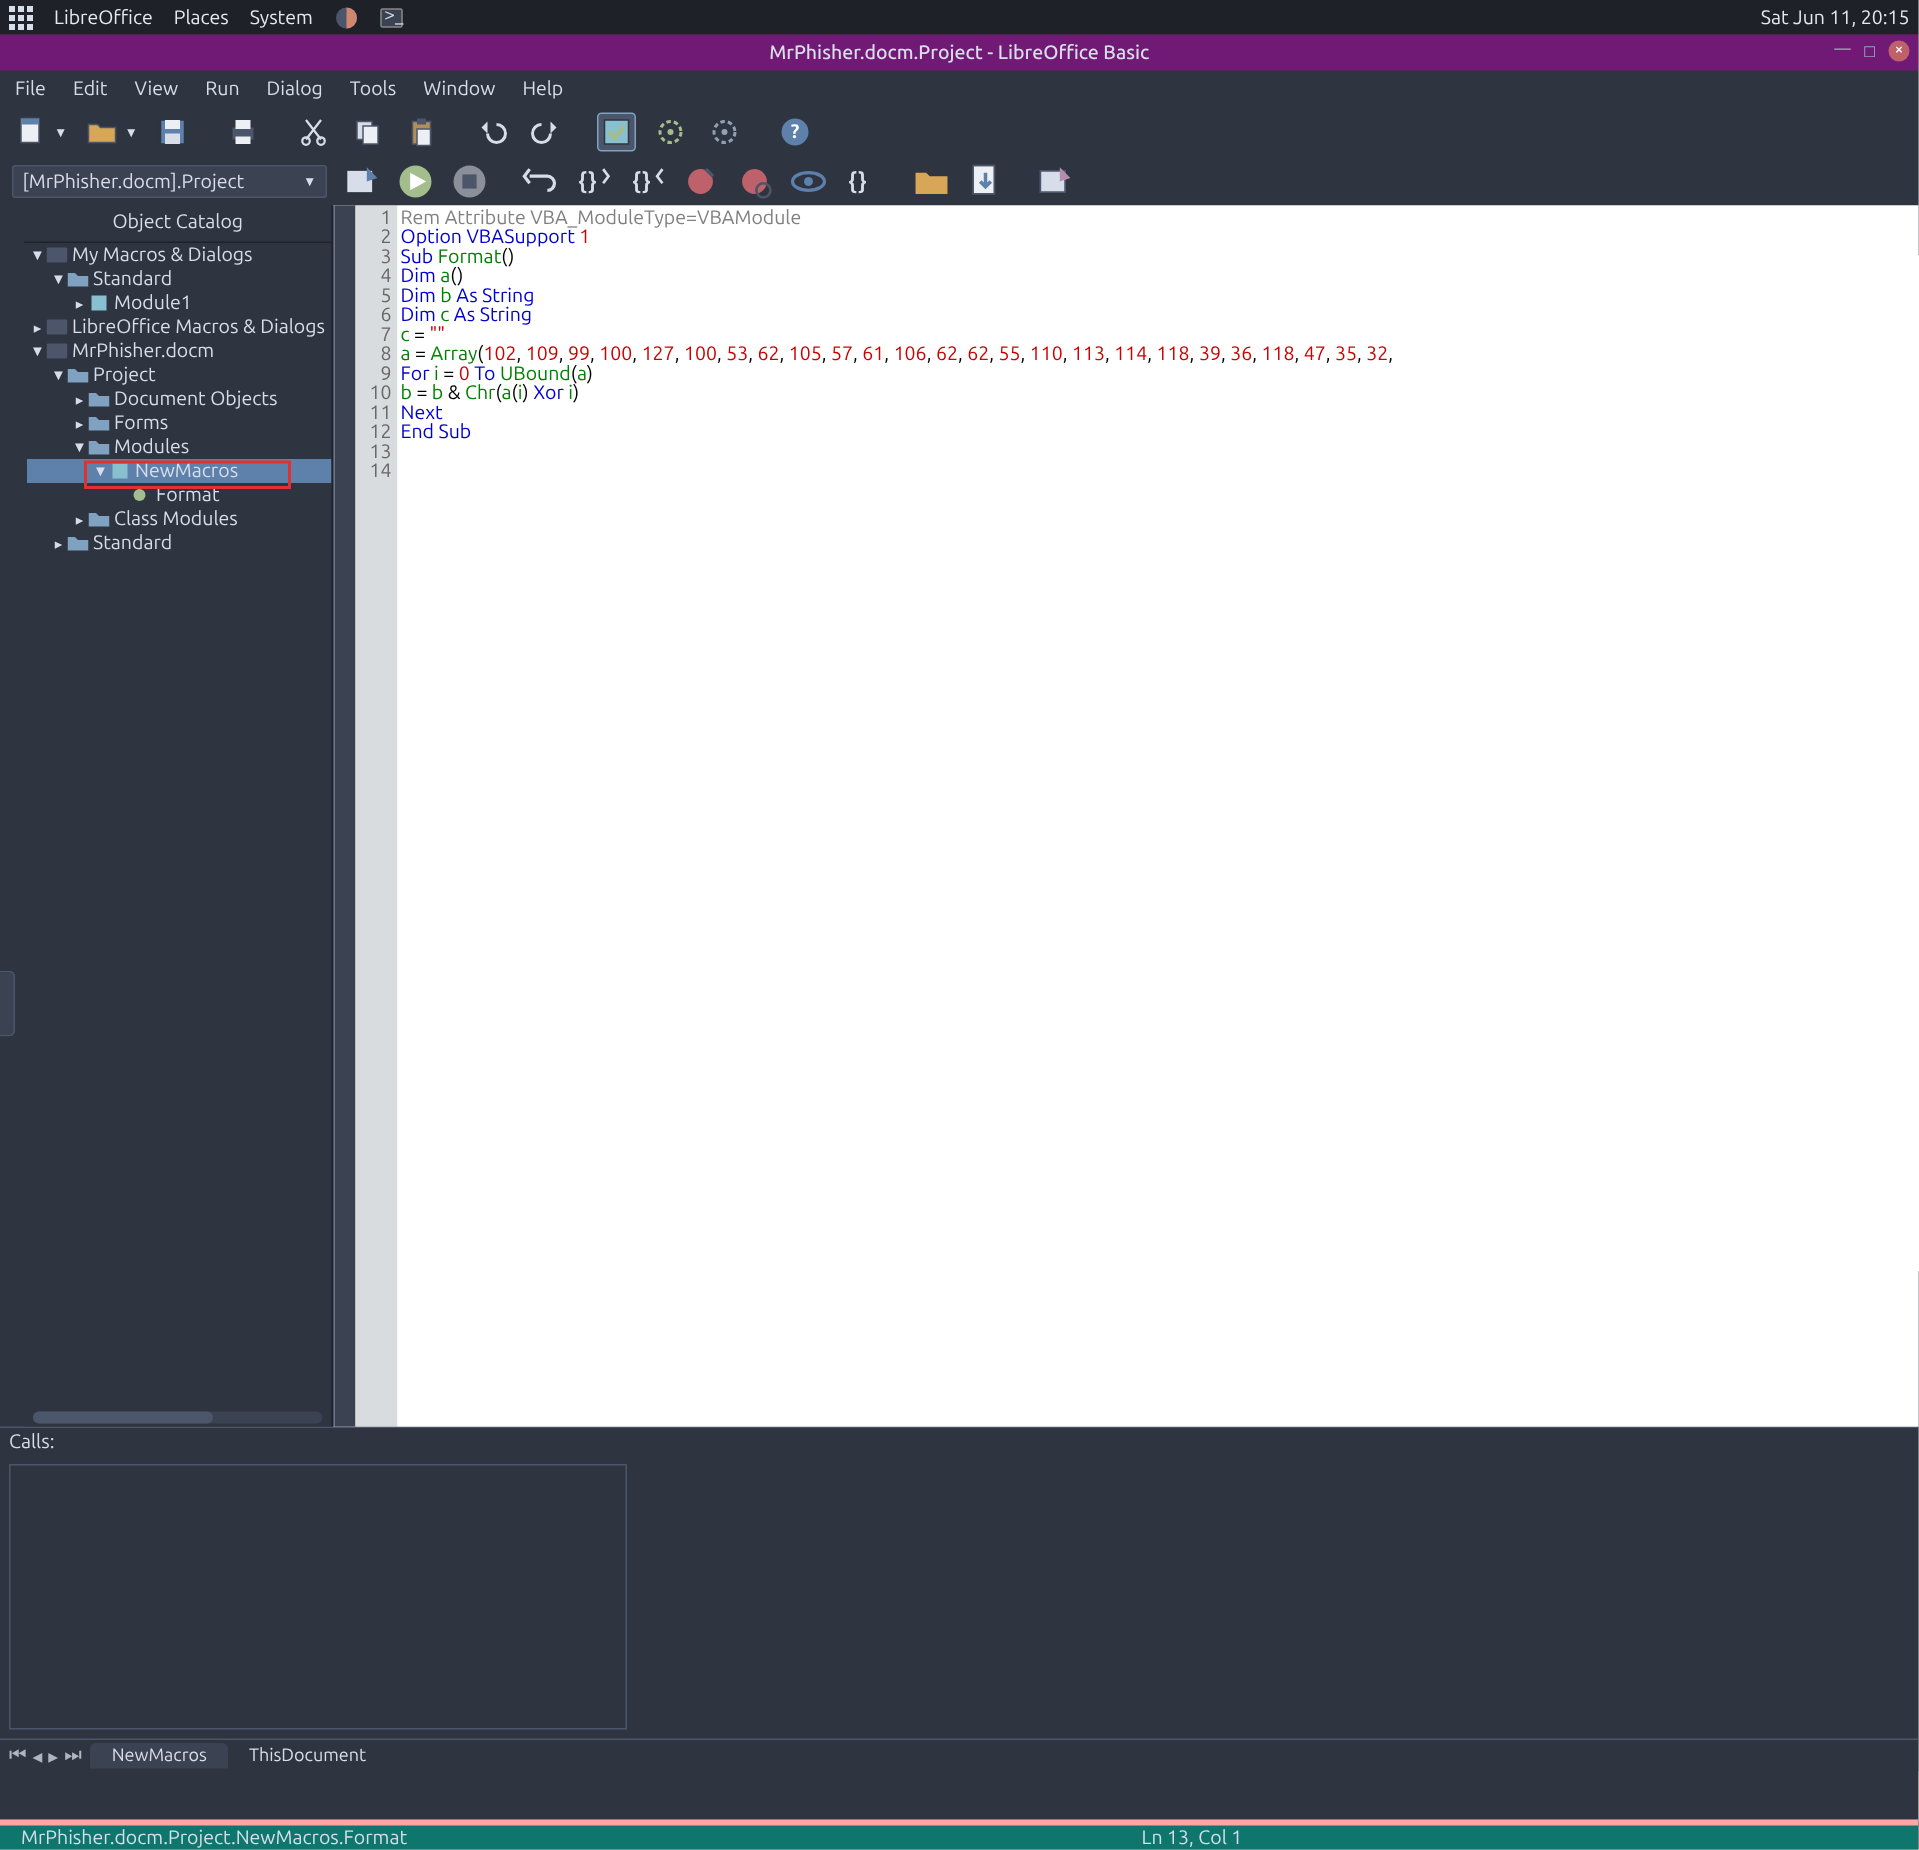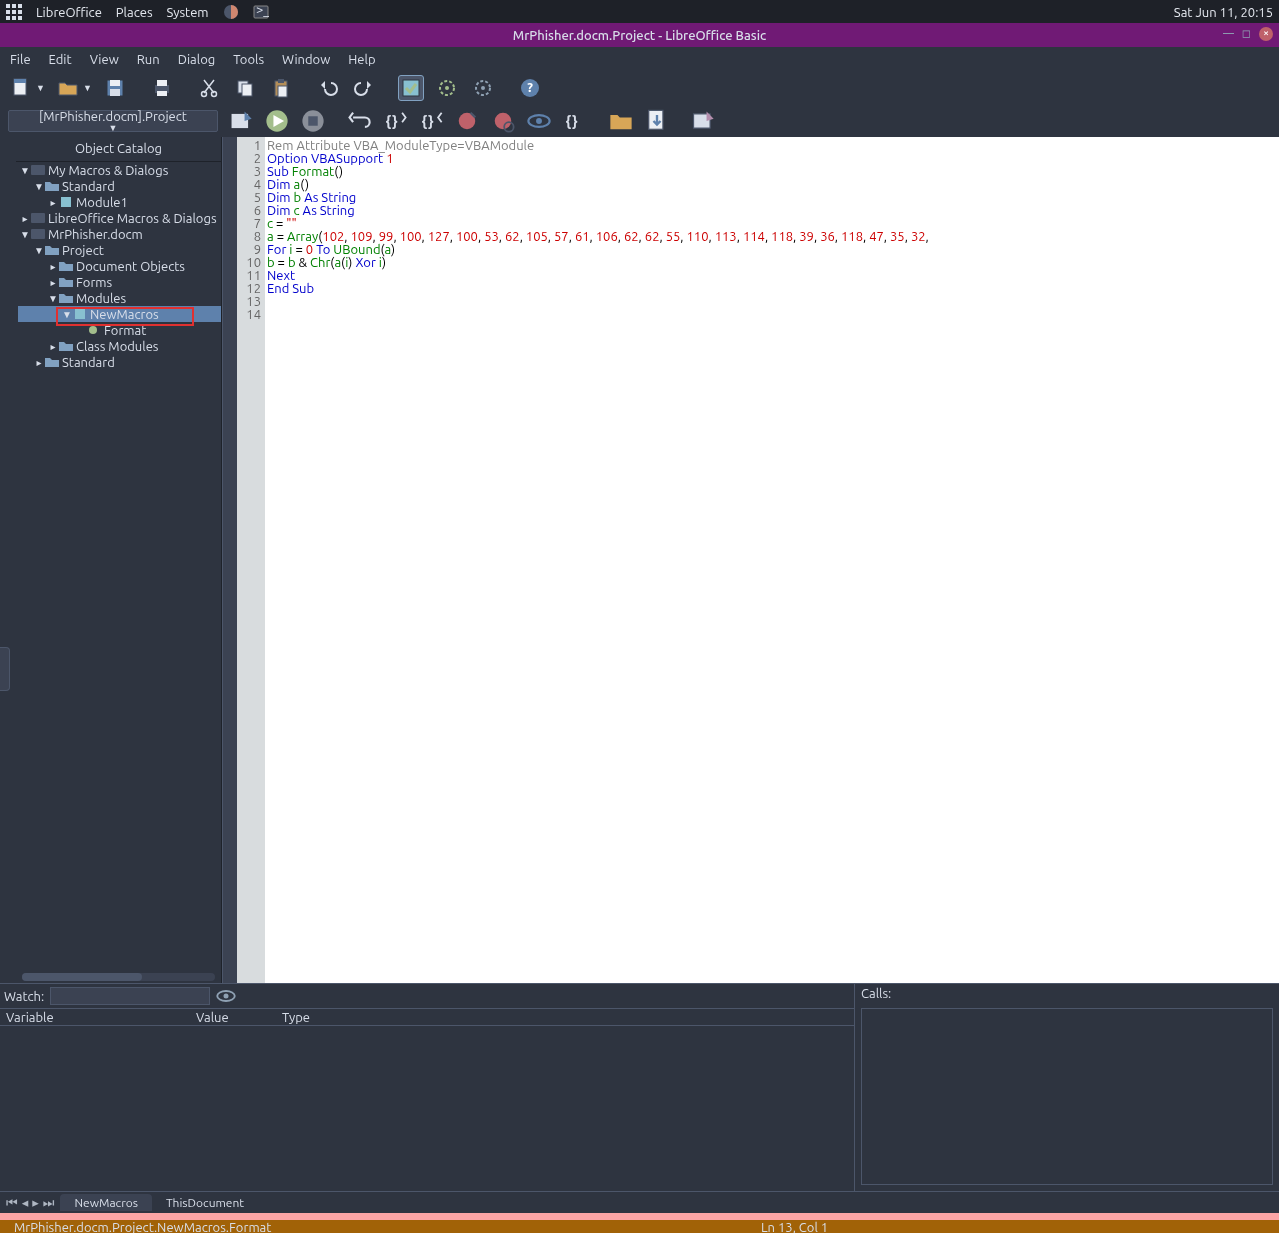--- a/index.html
+++ b/index.html
@@ -14,21 +14,21 @@
 .win-close { background: #bf616a; color:#fff; font-size:10px; text-align:center; line-height:12px;}
 .win-min, .win-max { color:#8fa1b3; font-size:11px; }
 .menubar { background: #2e3440; height: 24px; display: flex; align-items: center; padding: 0 10px; gap: 18px; color: #d8dee9; }
 .menubar span { cursor: pointer; }
 .toolbar { background: #2e3440; height: 34px; display: flex; align-items: center; padding: 0 8px; gap: 10px; }
 .toolbar .sep { width: 1px; height: 22px; }
 .toolbar svg { width: 22px; height: 22px; }
 .tool-btn { width: 26px; height: 26px; display: inline-flex; align-items: center; justify-content: center; cursor: pointer; border-radius: 3px; }
 .tool-btn.active { background: #4c566a; border:1px solid #81a1c1; }
 .secondrow { background: #2e3440; height: 32px; display: flex; align-items: center; padding: 0 8px; gap: 10px; }
-.combo { background: #3b4252; border: 1px solid #4c566a; color: #d8dee9; height: 22px; width: 210px; padding: 0 6px; display: flex; align-items: center; justify-content: center; font-size: 12px; border-radius: 2px; flex-direction: column; }
+.combo { background: #3b4252; border: 1px solid #4c566a; color: #d8dee9; height: 22px; width: 210px; padding: 0 6px; display: flex; align-items: center; justify-content: space-between; font-size: 12px; border-radius: 2px; }
 .main { flex: 1; display: flex; min-height: 0; }
 .sidebar { width: 206px; background: #2e3440; border-right: 1px solid #1e222a; display: flex; flex-direction: column; }
 .catalog-title { text-align: center; padding: 4px 0 6px; color: #d8dee9; }
 .tree { flex: 1; overflow: auto; color: #d8dee9; font-size: 13px; padding-left: 2px; padding-bottom: 8px; border-top:1px solid #1e222a; }
 .tree-row { display: flex; align-items: center; height: 16px; white-space: nowrap; cursor: pointer; }
 .tree-row .caret { width: 10px; text-align: center; font-size: 10px; color: #d8dee9; }
 .tree-row .icon { width: 14px; height: 12px; margin: 0 3px 0 1px; }
 .tree-row.selected { background: #5e81ac; }
 .folder-icon { fill: #81a1c1; }
 .hl-rect { position: absolute; border: 2px solid #e03030; pointer-events: none; }
@@ -51,21 +51,21 @@
 .watch-cols { display: flex; height: 18px; border-top: 1px solid #4c566a; border-bottom: 1px solid #4c566a; color: #d8dee9; font-size: 12px; }
 .watch-cols div { padding: 1px 6px; }
 .watch-body { flex: 1; background: #2e3440; }
 .calls-panel { width: 424px; display: flex; flex-direction: column; }
 .calls-head { height: 24px; padding: 2px 6px; }
 .calls-body { flex: 1; border: 1px solid #4c566a; margin: 0 6px 6px 6px; }
 .tabstrip { height: 22px; background: #2e3440; display: flex; align-items: center; border-top: 1px solid #4c566a; }
 .nav-btns { display: flex; gap: 4px; padding: 0 6px; color: #aeb6c2; }
 .tab { padding: 2px 14px; color: #d8dee9; cursor: pointer; font-size: 12px; }
 .tab.active { background: #3b4252; border-top-left-radius: 4px; border-top-right-radius: 4px; }
-.statusbar { height: 20px; background: #a16207; display: flex; align-items: center; padding: 0 6px; color: #d8dee9; font-size: 12px; border-top: 7px solid #fca5a5; }
+.statusbar { height: 20px; background: #0f766e; display: flex; align-items: center; padding: 0 6px; color: #d8dee9; font-size: 12px; border-top: 4px solid #fca5a5; margin-top: 32px; }
 .statusbar .cell { padding: 0 8px; }
 .statusbar .stretch { flex: 1; }
 .sidebar-scroll { height: 8px; background:#3b4252; margin: 0 6px 2px 6px; border-radius:4px; position:relative;}
 .sidebar-scroll .thumb { position:absolute; left:0; top:0; height:8px; width:120px; background:#4c566a; border-radius:4px;}
 .side-handle { position:absolute; left:0; top:510px; width:10px; height:44px; background:#3b4252; border:1px solid #4c566a; border-left:none; border-radius:0 4px 4px 0; }
 </style>
 </head>
 <body>
 
 <div class="topbar">
@@ -419,38 +419,20 @@
           <div>12</div>
           <div>13</div>
           <div>14</div>
         </div>
       <div class="code" id="code"><div><span class="tok-comment">Rem Attribute VBA_ModuleType=VBAModule</span></div><div><span class="tok-keyword">Option VBASupport </span><span class="tok-number">1</span></div><div><span class="tok-keyword">Sub </span><span class="tok-ident">Format</span><span class="tok-black">()</span></div><div><span class="tok-keyword">Dim </span><span class="tok-ident">a</span><span class="tok-black">()</span></div><div><span class="tok-keyword">Dim </span><span class="tok-ident">b</span><span class="tok-keyword"> As String</span></div><div><span class="tok-keyword">Dim </span><span class="tok-ident">c</span><span class="tok-keyword"> As String</span></div><div><span class="tok-ident">c</span><span class="tok-black"> = </span><span class="tok-string">""</span></div><div><span class="tok-ident">a</span><span class="tok-black"> = </span><span class="tok-ident">Array</span><span class="tok-black">(</span><span class="tok-number">102</span><span class="tok-black">, </span><span class="tok-number">109</span><span class="tok-black">, </span><span class="tok-number">99</span><span class="tok-black">, </span><span class="tok-number">100</span><span class="tok-black">, </span><span class="tok-number">127</span><span class="tok-black">, </span><span class="tok-number">100</span><span class="tok-black">, </span><span class="tok-number">53</span><span class="tok-black">, </span><span class="tok-number">62</span><span class="tok-black">, </span><span class="tok-number">105</span><span class="tok-black">, </span><span class="tok-number">57</span><span class="tok-black">, </span><span class="tok-number">61</span><span class="tok-black">, </span><span class="tok-number">106</span><span class="tok-black">, </span><span class="tok-number">62</span><span class="tok-black">, </span><span class="tok-number">62</span><span class="tok-black">, </span><span class="tok-number">55</span><span class="tok-black">, </span><span class="tok-number">110</span><span class="tok-black">, </span><span class="tok-number">113</span><span class="tok-black">, </span><span class="tok-number">114</span><span class="tok-black">, </span><span class="tok-number">118</span><span class="tok-black">, </span><span class="tok-number">39</span><span class="tok-black">, </span><span class="tok-number">36</span><span class="tok-black">, </span><span class="tok-number">118</span><span class="tok-black">, </span><span class="tok-number">47</span><span class="tok-black">, </span><span class="tok-number">35</span><span class="tok-black">, </span><span class="tok-number">32</span><span class="tok-black">, </span></div><div><span class="tok-keyword">For </span><span class="tok-ident">i</span><span class="tok-black"> = </span><span class="tok-number">0</span><span class="tok-keyword"> To </span><span class="tok-ident">UBound</span><span class="tok-black">(</span><span class="tok-ident">a</span><span class="tok-black">)</span></div><div><span class="tok-ident">b</span><span class="tok-black"> = </span><span class="tok-ident">b</span><span class="tok-black"> &amp; </span><span class="tok-ident">Chr</span><span class="tok-black">(</span><span class="tok-ident">a</span><span class="tok-black">(</span><span class="tok-ident">i</span><span class="tok-black">)</span><span class="tok-keyword"> Xor </span><span class="tok-ident">i</span><span class="tok-black">)</span></div><div><span class="tok-keyword">Next</span></div><div><span class="tok-keyword">End Sub</span></div><div><span class="tok-black"></span></div><div>&nbsp;</div></div>
     </div>
   </div>
 </div>
 
 <div class="bottom-panels">
-  <div class="watch-panel">
-    <div class="watch-head">
-      <span>Watch:</span>
-      <div class="watch-input"></div>
-      <span class="tool-btn" style="width:20px;height:20px;">
-          <svg viewBox="0 0 16 16">
-            <ellipse cx="8" cy="8" rx="7" ry="4" fill="none" stroke="#8fa1b3" stroke-width="1.5"></ellipse>
-            <circle cx="8" cy="8" r="2" fill="#8fa1b3"></circle>
-          </svg>
-        </span>
-    </div>
-    <div class="watch-cols">
-      <div style="width:190px">Variable</div>
-      <div style="width:86px">Value</div>
-      <div>Type</div>
-    </div>
-    <div class="watch-body"></div>
-  </div>
   <div class="calls-panel">
     <div class="calls-head">Calls:</div>
     <div class="calls-body"></div>
   </div>
 </div>
 
 <div class="tabstrip">
   <div class="nav-btns">
     <span>⏮</span>
     <span>◂</span>

